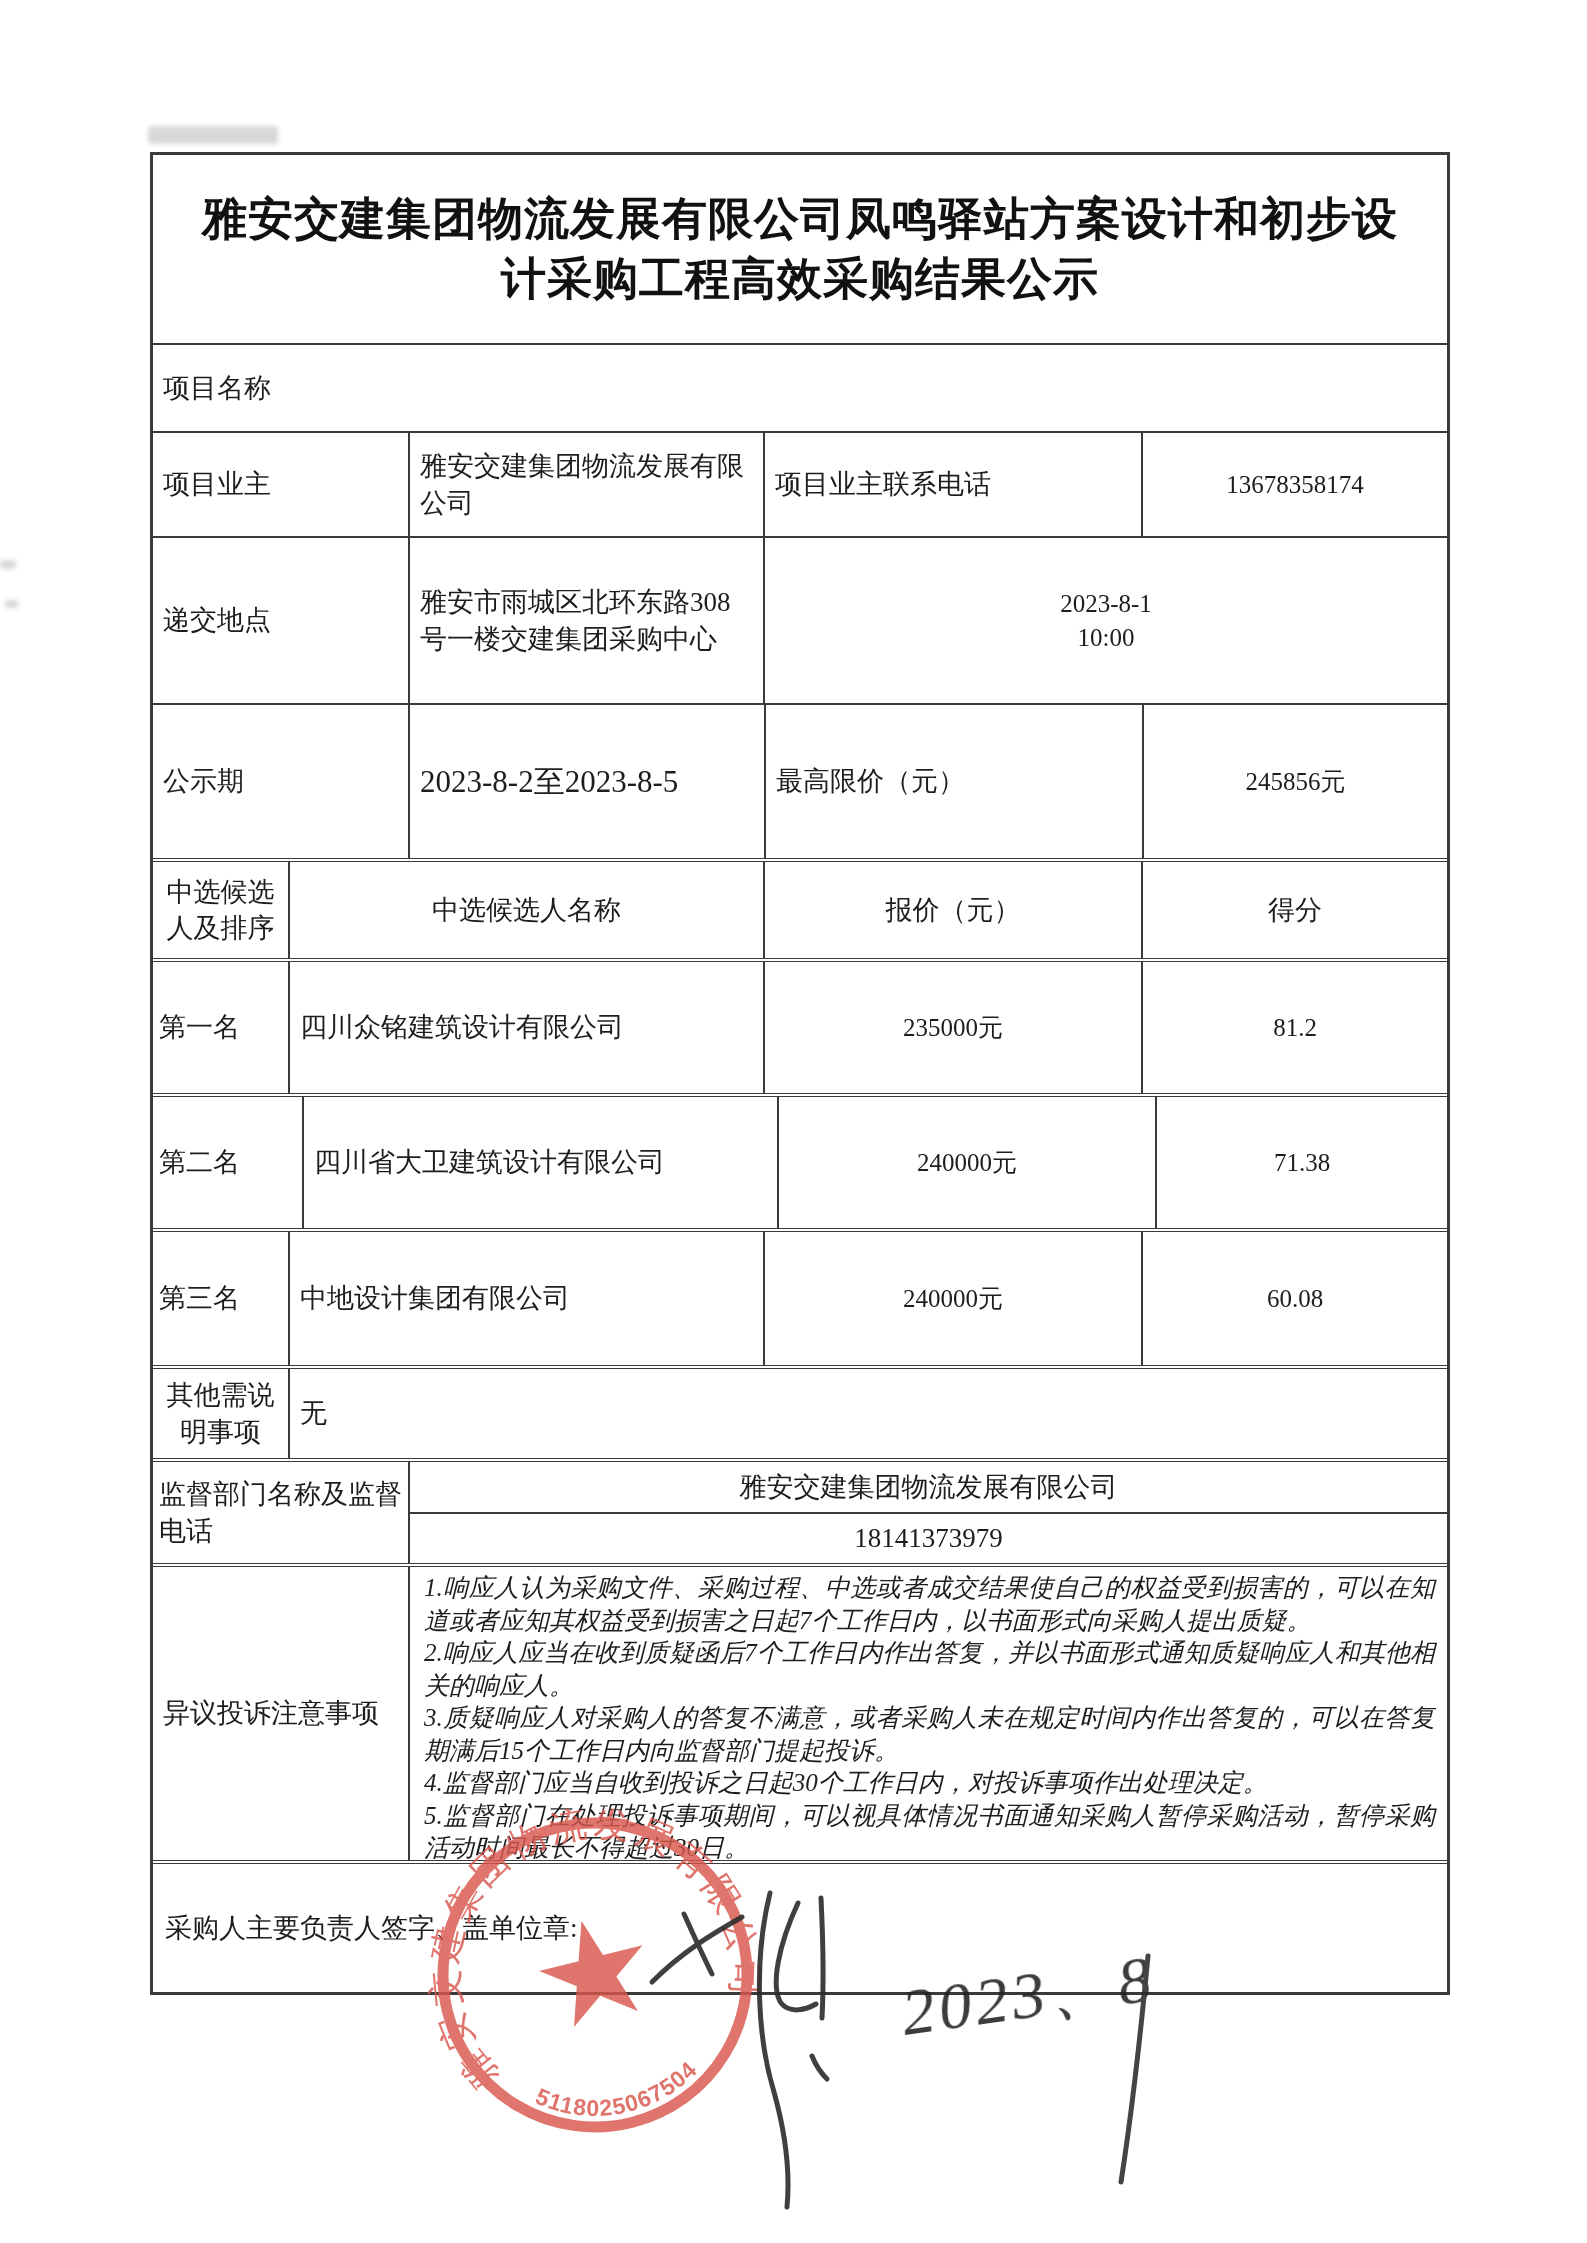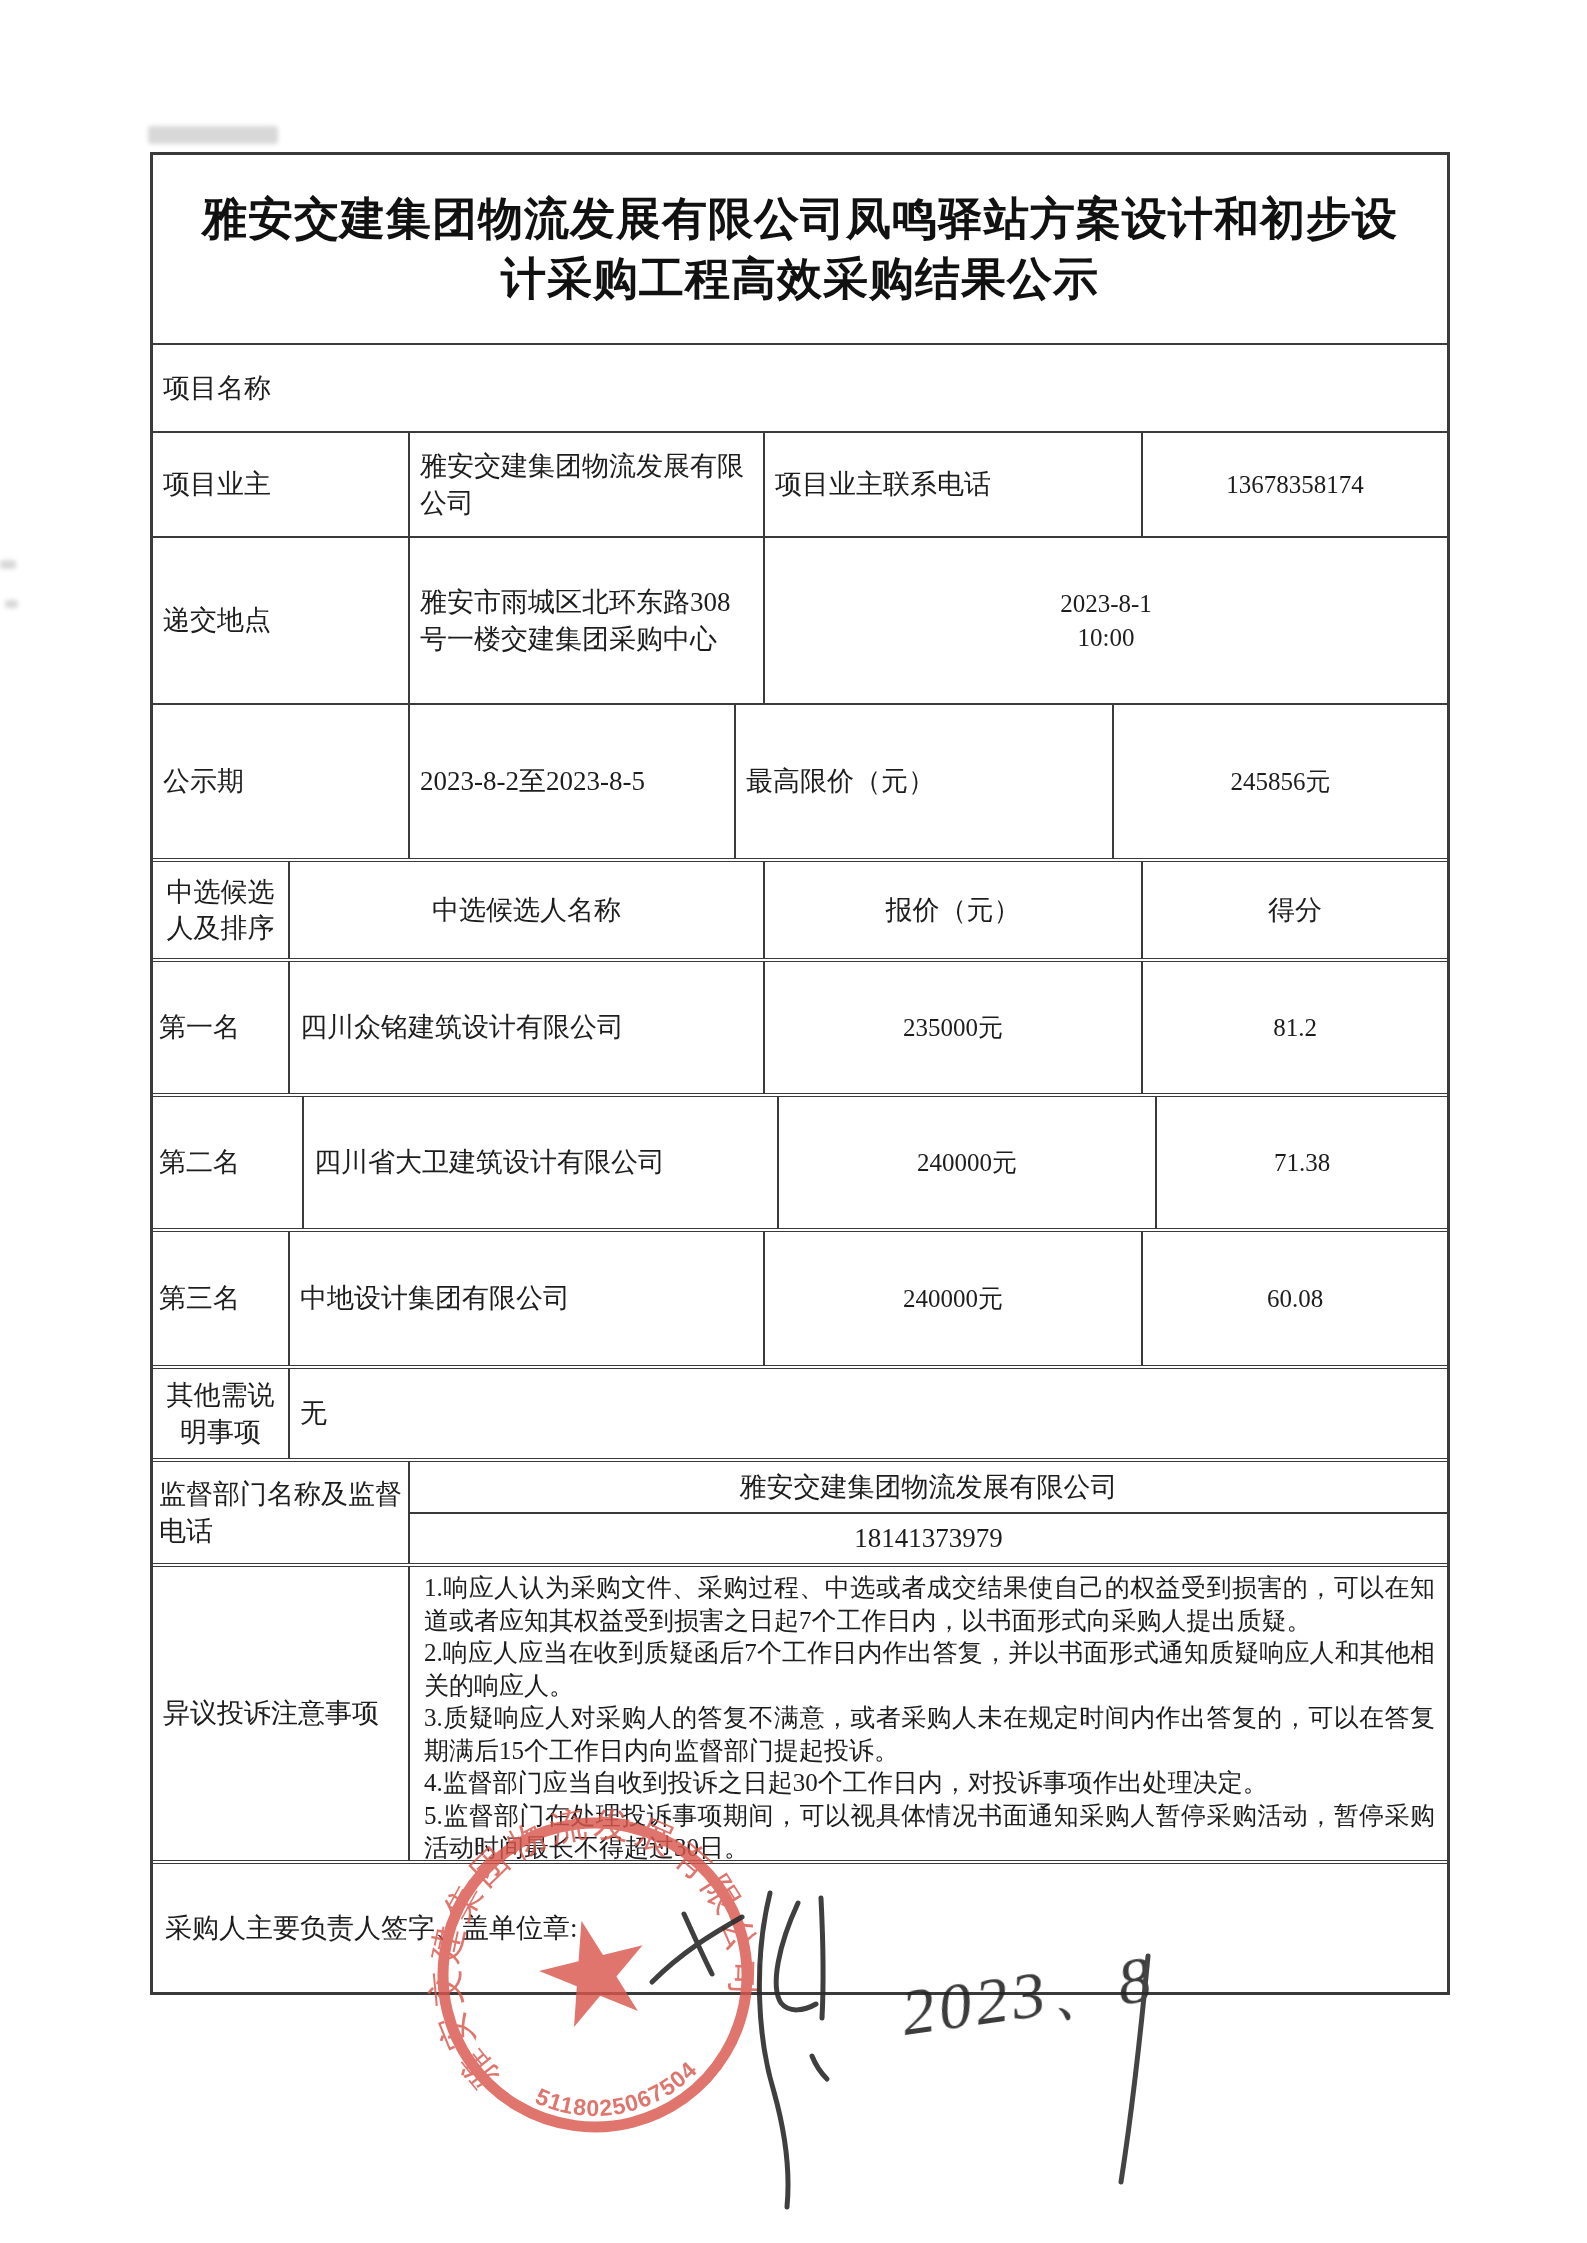--- a/index.html
+++ b/index.html
@@ -44,21 +44,21 @@
     font-family:"Liberation Sans","DejaVu Sans",sans-serif;
     font-weight:bold;font-size:45px;line-height:1.33;letter-spacing:1px;
     color:#111;
   }
   
   .sup-stack{display:flex;flex-direction:column;padding:0;align-items:stretch;}
   .sup-sub{flex:1;display:flex;align-items:center;justify-content:center;font-size:27px;}
   .sup-sub + .sup-sub{border-top:2px solid #3a3a3a;}
   
   .obj-cell{justify-content:flex-start;padding:5px 12px 4px 14px;}
-  .obj-item{font-size:25px;line-height:32.5px;text-align:justify;}
+  .obj-item{font-size:25px;line-height:32.5px;text-align:justify;font-style:italic;}
   
   .sig-row{align-items:center;}
   .sig-label{font-size:27px;padding-left:12px;}
   
   .ink{position:absolute;left:0;top:0;pointer-events:none;}
   
   .artifact{position:absolute;background:#b9b9b9;opacity:.55;filter:blur(2px);border-radius:3px;}
 </style>
 </head>
 <body>
@@ -88,21 +88,21 @@
 
     <div class="trow" style="height:167px">
       <div class="tcell cfirst left" style="width:255px">递交地点</div>
       <div class="tcell left" style="width:355px">雅安市雨城区北环东路308号一楼交建集团采购中心</div>
       <div class="tcell center num prewrap" style="flex:1">2023-8-1
 10:00</div>
     </div>
 
     <div class="trow" style="height:155px">
       <div class="tcell cfirst left" style="width:255px">公示期</div>
-      <div class="tcell left num" style="width:326px;font-size:27px">2023-8-2至2023-8-5</div>
+      <div class="tcell left num" style="width:356px;font-size:31px">2023-8-2至2023-8-5</div>
       <div class="tcell left" style="width:378px">最高限价（元）</div>
       <div class="tcell center num" style="flex:1">245856元</div>
     </div>
 
     <div class="trow dbl" style="height:100px">
       <div class="tcell cfirst center prewrap" style="width:135px;padding:4px 6px">中选候选
 人及排序</div>
       <div class="tcell center" style="width:475px">中选候选人名称</div>
       <div class="tcell center" style="width:378px">报价（元）</div>
       <div class="tcell center" style="flex:1">得分</div>

